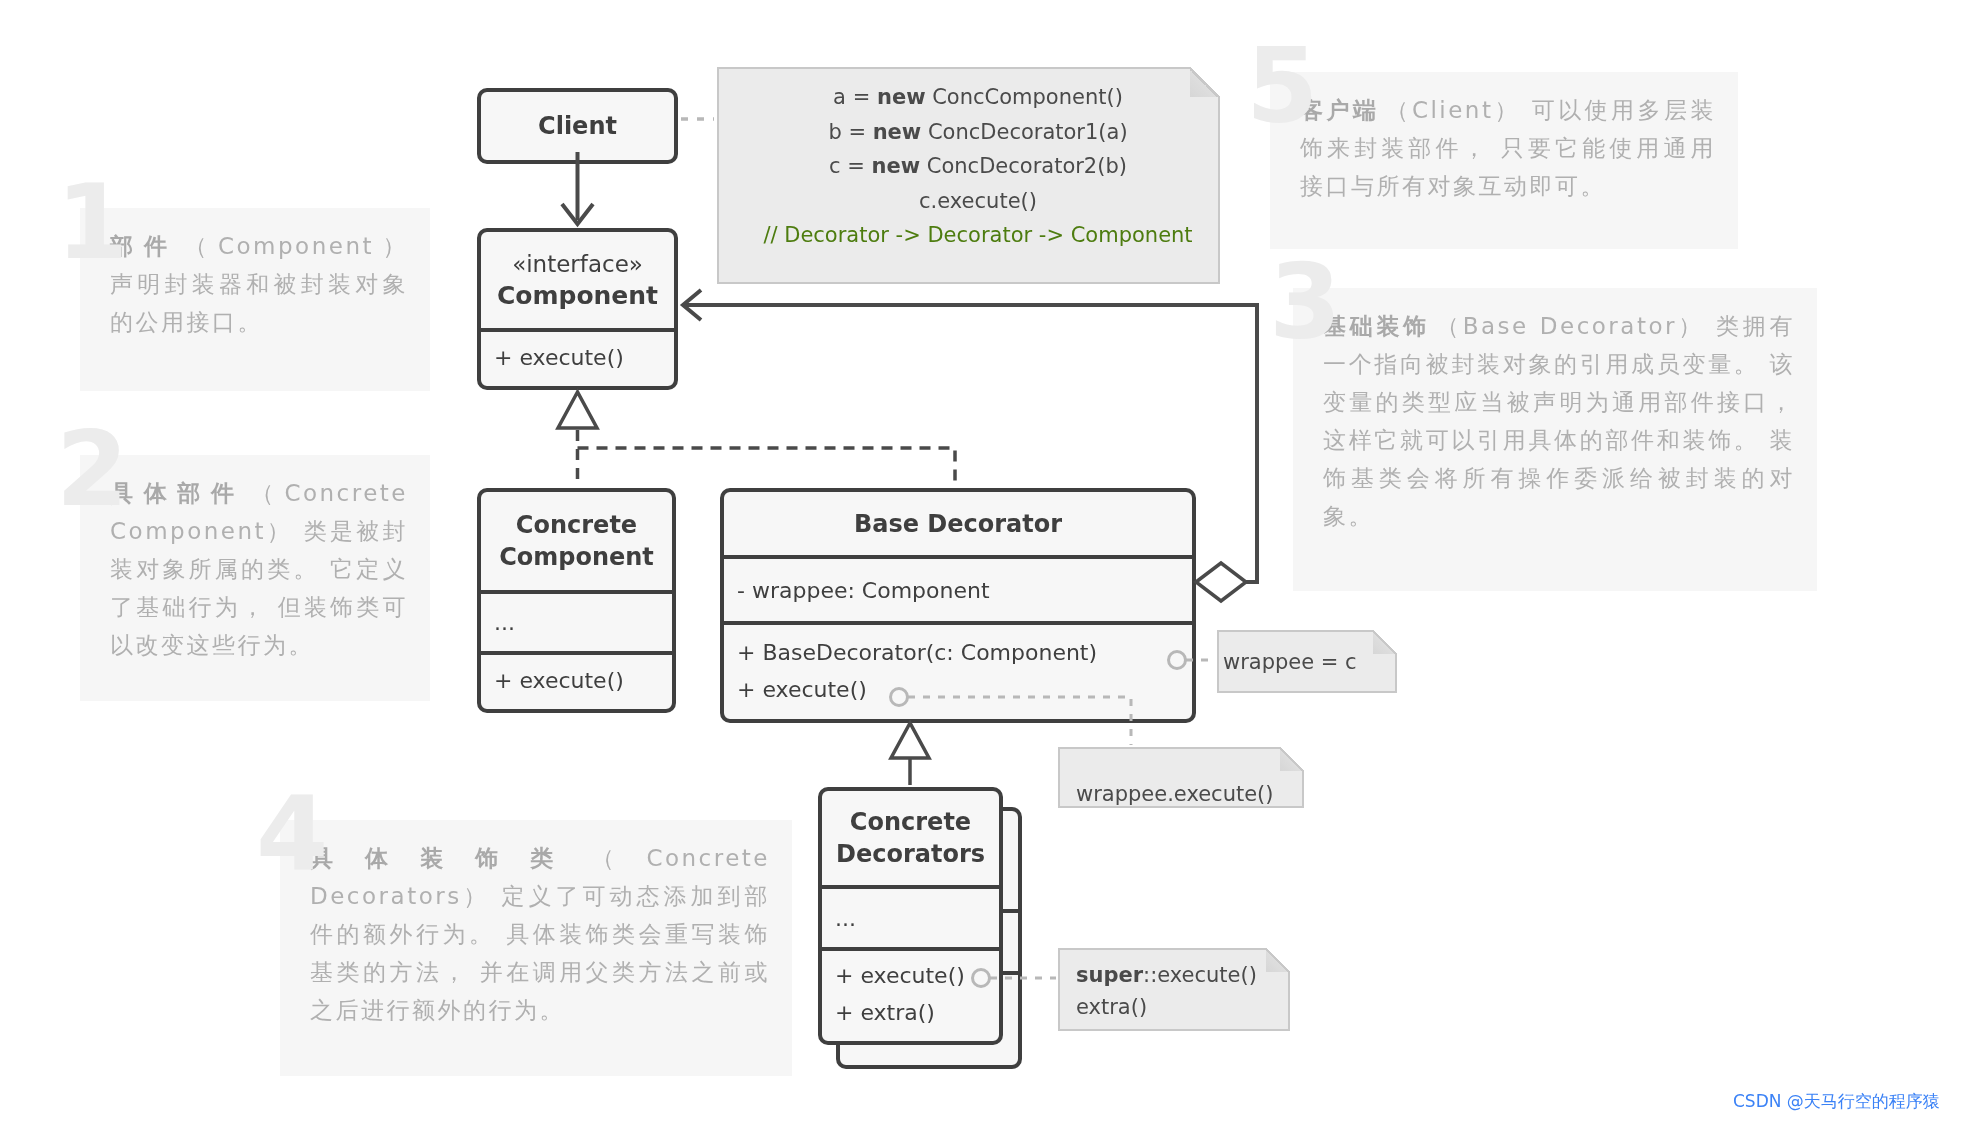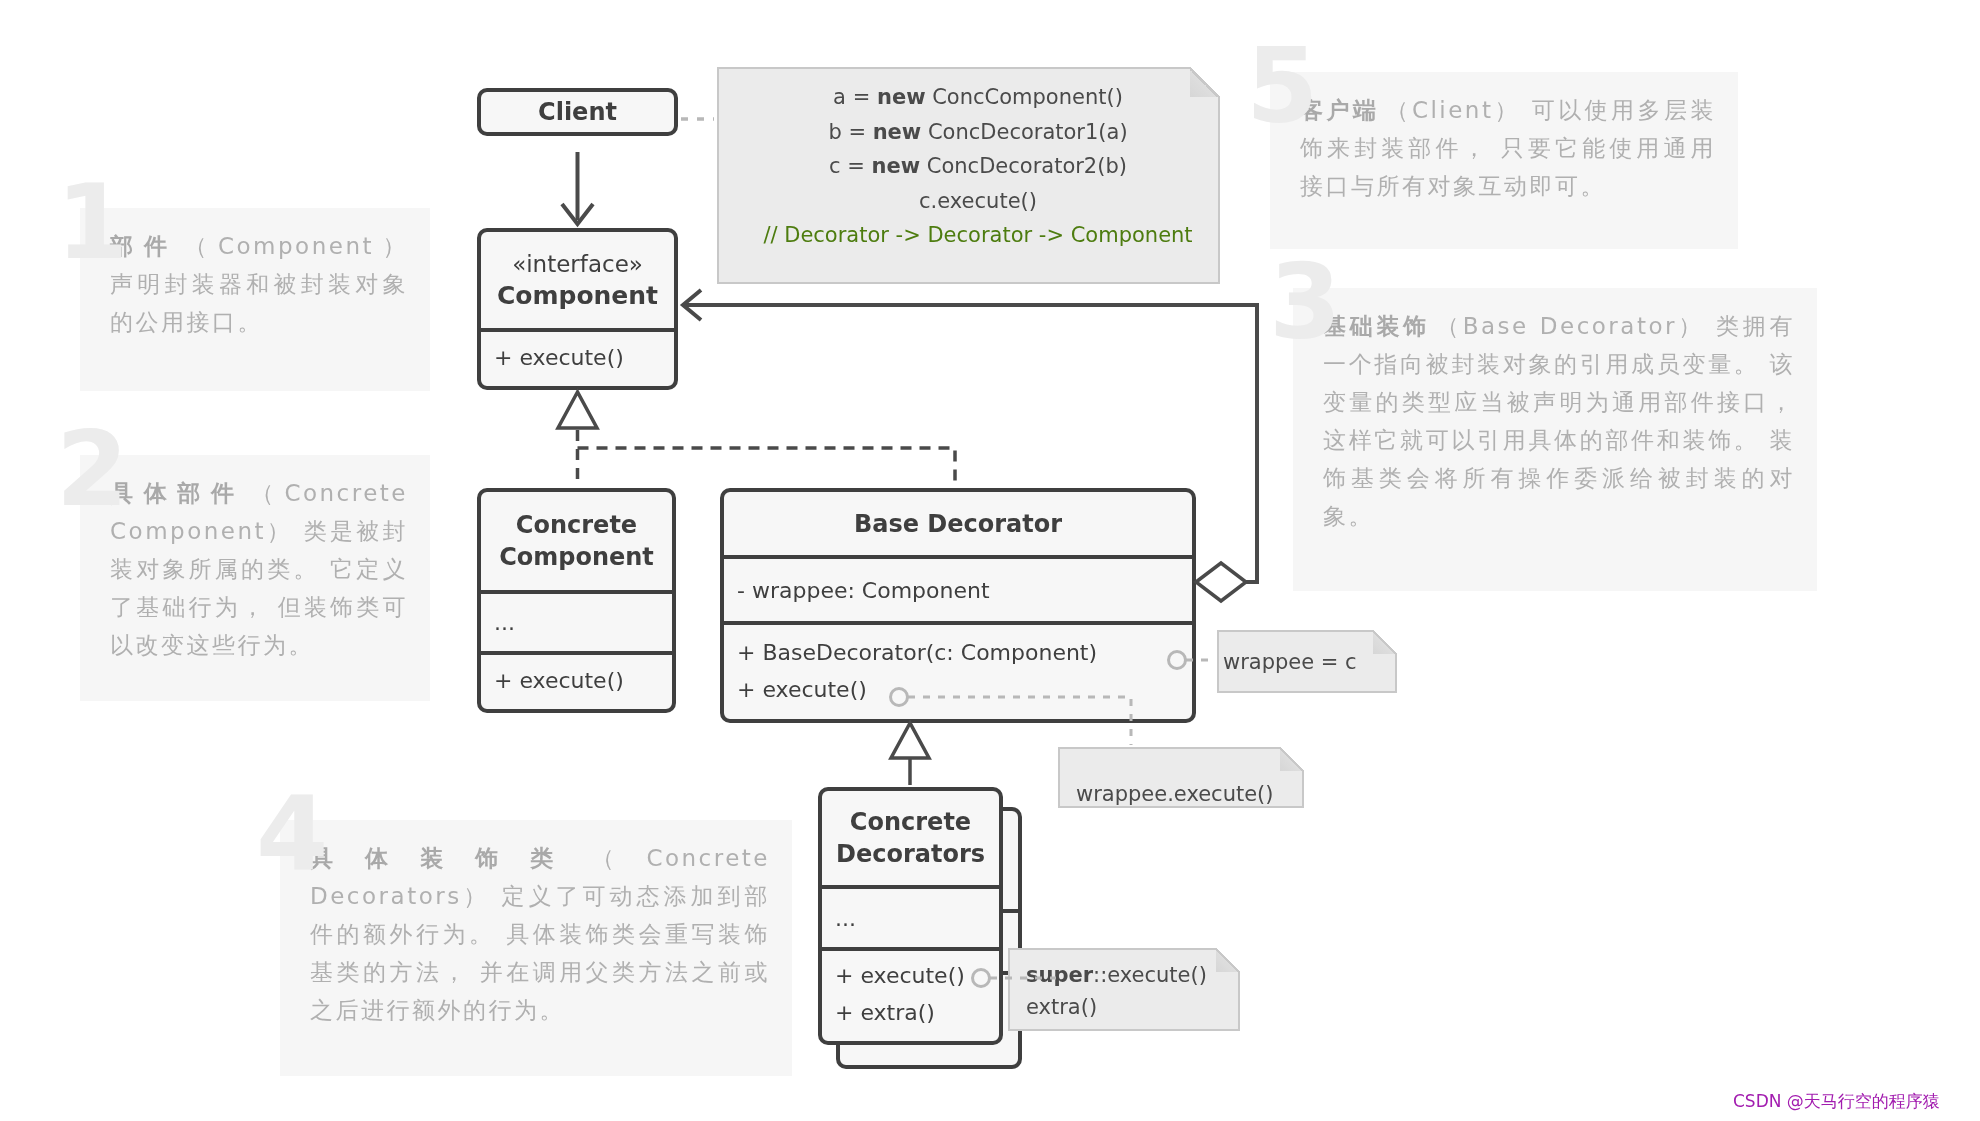--- a/index.html
+++ b/index.html
@@ -8,21 +8,21 @@
   #canvas { position:relative; width:1980px; height:1121px; background:#ffffff; overflow:hidden; }
 
   
   .uml-box { position:absolute; background:#f7f7f7; border:4px solid #3f3f3f; border-radius:10px; color:#3f3f3f; }
   .sec { border-top:4px solid #3f3f3f; }
   .sec:first-child { border-top:none; }
   .title-sec { display:flex; flex-direction:column; align-items:center; justify-content:center; font-weight:bold; font-size:24px; line-height:32px;border-radius:7px; }
   .line-sec { display:flex; flex-direction:column; justify-content:center; font-size:22px; padding-left:13px; }
   .line-sec .m { line-height:37px; white-space:nowrap; }
 
-  .client-box { left:477px; top:88px; width:201px; height:48px; display:flex; align-items:center; justify-content:center; font-weight:bold; font-size:24px; }
+  .client-box { left:477px; top:88px; width:201px; height:76px; display:flex; align-items:center; justify-content:center; font-weight:bold; font-size:24px; }
 
   .component-box { left:477px; top:228px; width:201px; height:162px; }
   .component-box .hdr { height:96px; }
   .component-box .stereo { font-weight:normal; font-size:23px; }
   .component-box .nm { font-size:25px; }
   .component-box .mth { height:54px; }
 
   .concomp-box { left:477px; top:488px; width:199px; height:225px; }
   .concomp-box .hdr { height:98px; }
   .concomp-box .dots { height:61px; }
@@ -42,36 +42,36 @@
 
   
   .fold-note { position:absolute; background:#ebebeb; border:2px solid #c8c8c8; color:#4a4a4a; font-size:21px; }
   .fold { position:absolute; top:-2px; right:-2px;
           background:linear-gradient(225deg,#ffffff 0%,#ffffff 49%,#c8c8c8 49%,#c8c8c8 55%,#dedede 55%,#d6d6d6 100%); }
   .code-note { left:717px; top:67px; width:503px; height:217px; padding:11px 3px 0 22px; line-height:34.5px;text-align:center; }
   .code-note .fold { width:30px; height:30px; }
   .code-note .cmt { color:#4d7c0f; }
   .note-wrc { left:1217px; top:630px; width:180px; height:63px; display:flex; align-items:center; padding-left:4px; }
   .note-wre { left:1058px; top:747px; width:246px; height:61px; display:flex; align-items:flex-end; padding-left:16px; }
-  .note-sup { left:1008px; top:948px; width:232px; height:83px; padding:9px 0 0 16px; line-height:32px; }
+  .note-sup { left:1058px; top:948px; width:232px; height:83px; padding:9px 0 0 16px; line-height:32px; }
   .sm-fold { width:24px; height:24px; }
   b.kw { font-weight:bold; }
 
   
   .anno { position:absolute; background:#f6f6f6; color:#b0b0b0; font-size:23px; line-height:38px;
           text-align:justify; letter-spacing:2.5px; padding:19px 22px 0 30px; }
   .anno .num { position:absolute; left:-24px; top:-38px; font-size:104px; font-weight:bold; color:#ececec; line-height:1; letter-spacing:0; }
   .anno .term { font-weight:bold; color:#a9a9a9; margin-right:6px; }
   .anno-1 { left:80px;   top:208px; width:350px; height:183px; }
   .anno-2 { left:80px;   top:455px; width:350px; height:246px; }
   .anno-3 { left:1293px; top:288px; width:524px; height:303px; }
   .anno-4 { left:280px;  top:820px; width:512px; height:256px; }
   .anno-5 { left:1270px; top:72px;  width:468px; height:177px; }
 
-  .watermark { position:absolute; left:1733px; top:1090px; font-size:17px; color:#a21caf; white-space:nowrap; }
+  .watermark { position:absolute; left:1733px; top:1090px; font-size:17px; color:#3b82f6; white-space:nowrap; }
 
   .connector-layer { position:absolute; left:0; top:0; pointer-events:none; }
 </style>
 </head>
 <body>
 
 <div id="canvas">
 
   <div class="anno anno-1">
     <span class="num">1</span>

